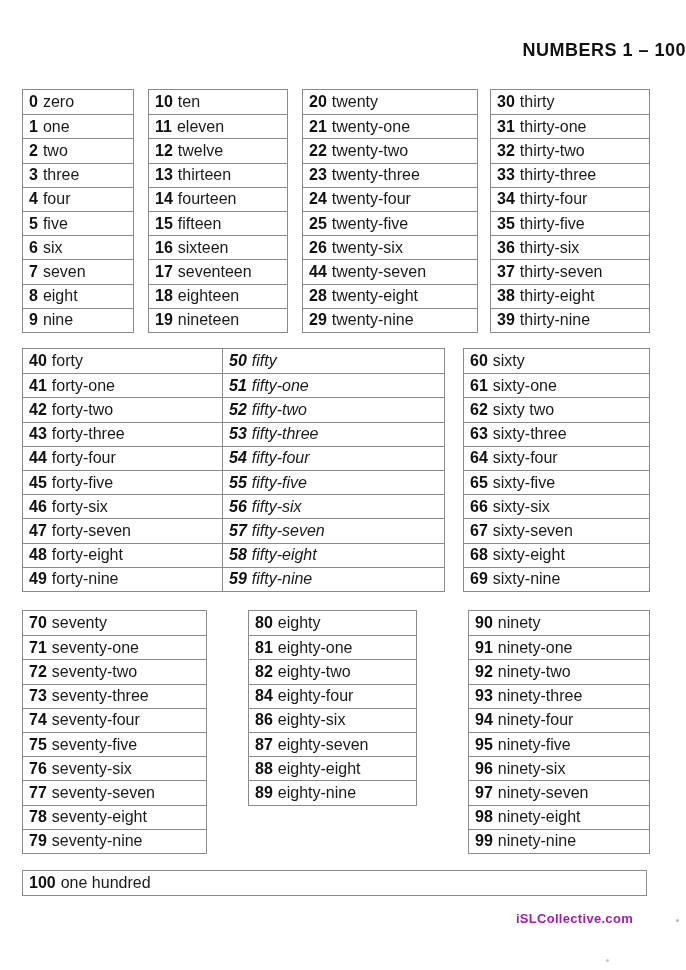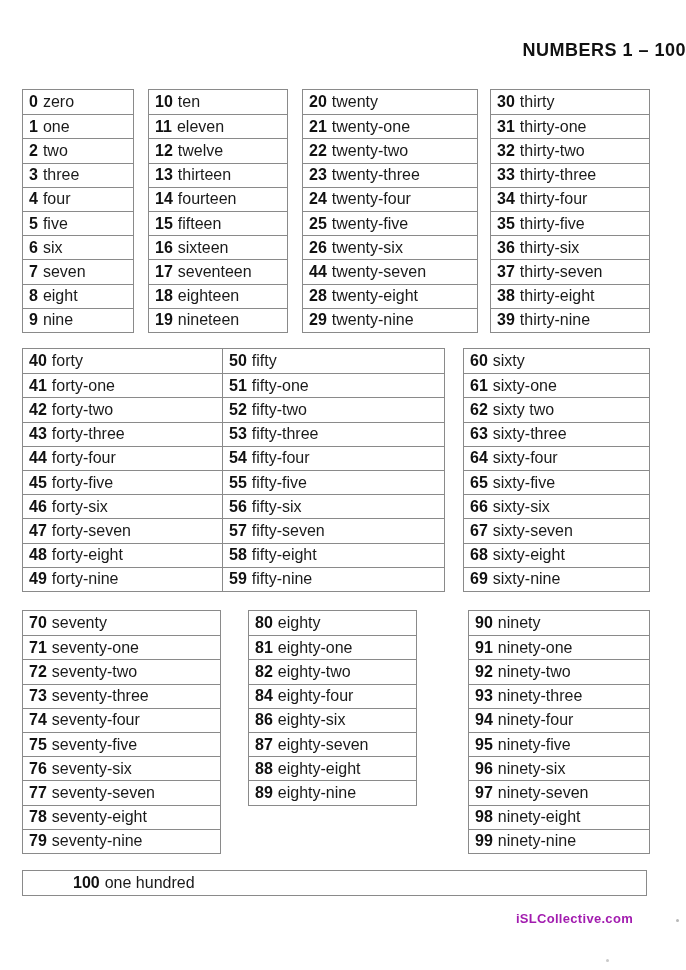--- a/index.html
+++ b/index.html
@@ -281,21 +281,21 @@
     </div>
     <div class="row">
       <span class="num">48</span>
       <span class="word">forty-eight</span>
     </div>
     <div class="row">
       <span class="num">49</span>
       <span class="word">forty-nine</span>
     </div>
   </div>
-<div class="num-table" style="left:222px; top:348px; width:223px;">
+<div class="num-table" style="left:222px; top:348px; width:223px;font-style:italic;">
     <div class="row">
       <span class="num">50</span>
       <span class="word">fifty</span>
     </div>
     <div class="row">
       <span class="num">51</span>
       <span class="word">fifty-one</span>
     </div>
     <div class="row">
       <span class="num">52</span>
@@ -366,21 +366,21 @@
     <div class="row">
       <span class="num">68</span>
       <span class="word">sixty-eight</span>
     </div>
     <div class="row">
       <span class="num">69</span>
       <span class="word">sixty-nine</span>
     </div>
   </div>
 
-<div class="num-table" style="left:22px;  top:610px; width:199px;">
+<div class="num-table" style="left:22px;  top:610px; width:185px;">
     <div class="row">
       <span class="num">70</span>
       <span class="word">seventy</span>
     </div>
     <div class="row">
       <span class="num">71</span>
       <span class="word">seventy-one</span>
     </div>
     <div class="row">
       <span class="num">72</span>
@@ -485,21 +485,21 @@
     <div class="row">
       <span class="num">98</span>
       <span class="word">ninety-eight</span>
     </div>
     <div class="row">
       <span class="num">99</span>
       <span class="word">ninety-nine</span>
     </div>
   </div>
 
-<div class="num-table" style="left:22px;  top:870px; width:625px;padding-left:44px;">
+<div class="num-table" style="left:22px;  top:870px; width:625px;">
     <div class="row">
       <span class="num">100</span>
       <span class="word">one hundred</span>
     </div>
   </div>
 
 <div class="watermark">iSLCollective.com</div>
 <div class="dot dot-right"></div>
 <div class="dot dot-lower"></div>
 

